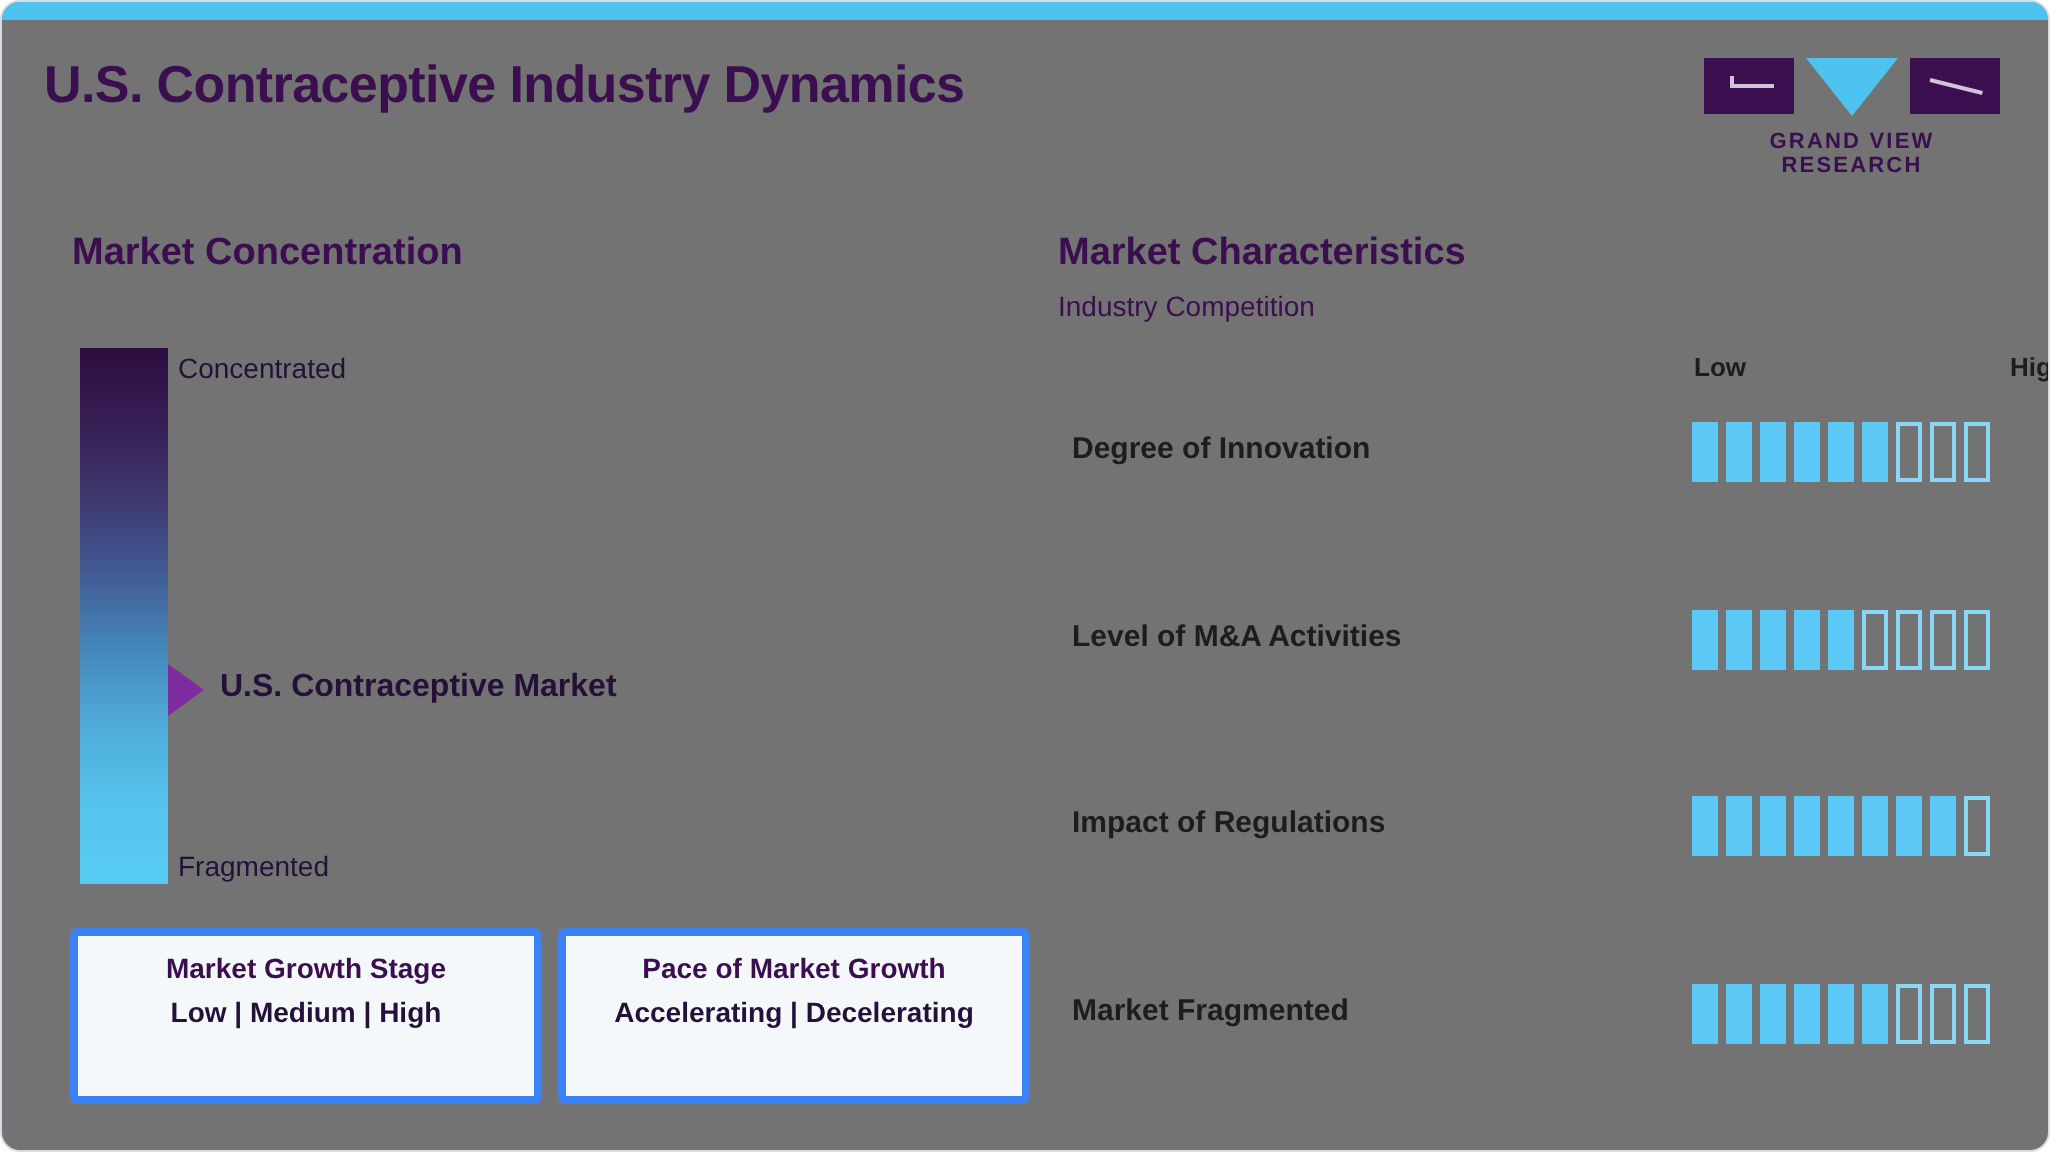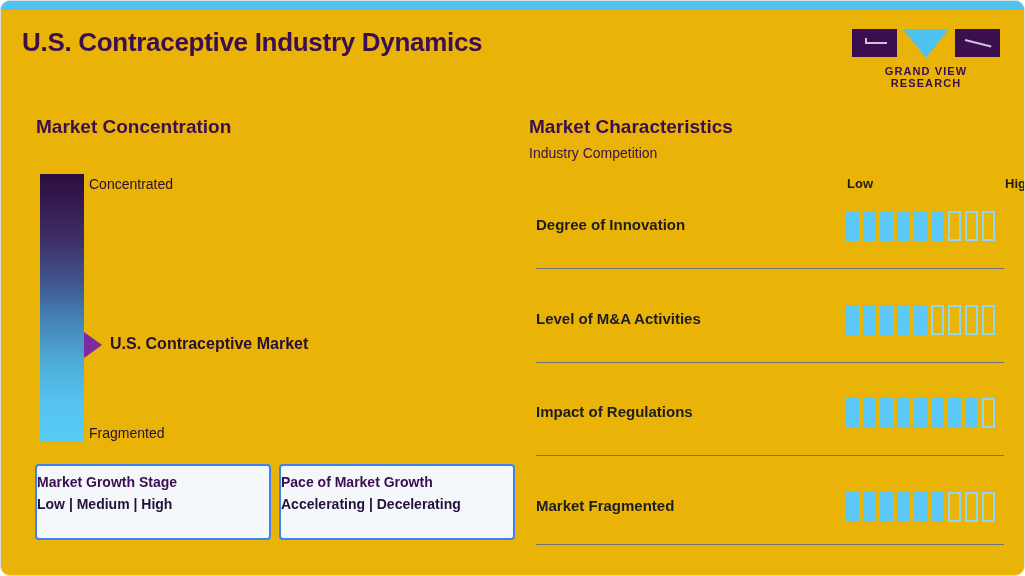--- a/index.html
+++ b/index.html
@@ -9,21 +9,21 @@
     height: 576px;
     background: #ffffff;
     font-family: "Liberation Sans", sans-serif;
     overflow: hidden;
   }
 
   #infographic {
     position: relative;
     width: 1025px;
     height: 576px;
-    background: #eab308;
+    background: #737373;
     border: 1px solid #d7dde3;
     border-radius: 10px;
     overflow: hidden;
   }
 
   
   .top-accent {
     position: absolute;
     top: 0; left: 0;
     width: 1025px;
@@ -156,24 +156,25 @@
     top: 334px;
     font-size: 16px;
     font-weight: bold;
     color: #241038;
   }
 
   
   .stat-box {
     position: absolute;
     top: 463px;
-    height: 76px;
-    border: 2px solid #3b82f6;
+    height: 88px;
+    border: 4px solid #3b82f6;
     border-radius: 4px;
     background: #f4f8fb;
+    text-align: center;
     padding-top: 8px;
   }
   #growth-stage-box { left: 34px;  width: 236px; }
   #growth-pace-box  { left: 278px; width: 236px; }
 
   .stat-heading {
     font-size: 14px;
     font-weight: bold;
     color: #3b0e4f;
     margin-bottom: 6px;

